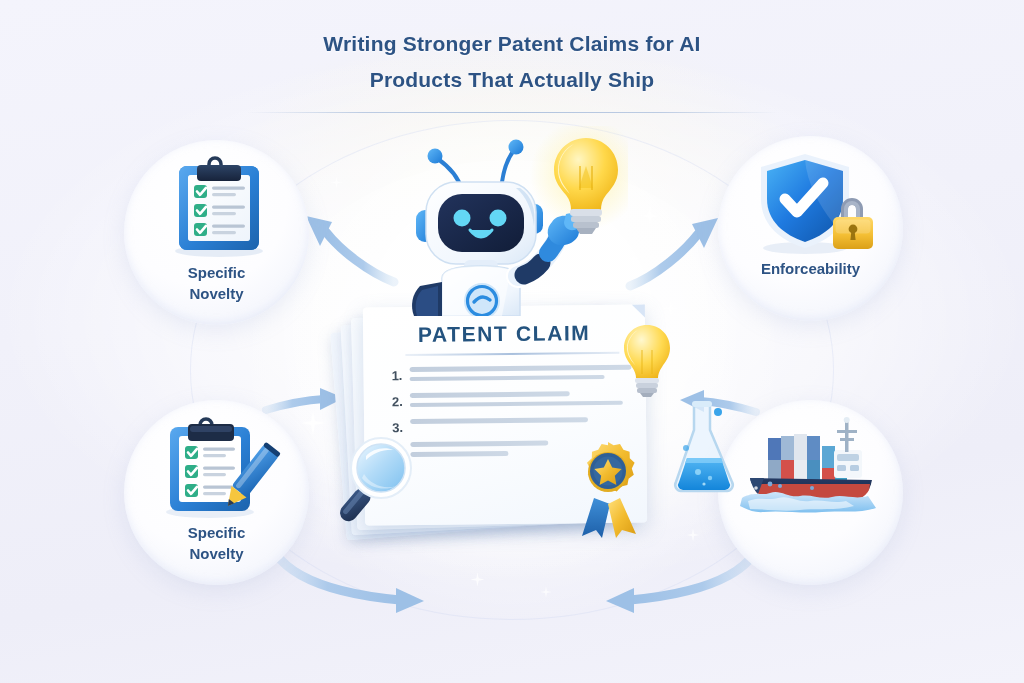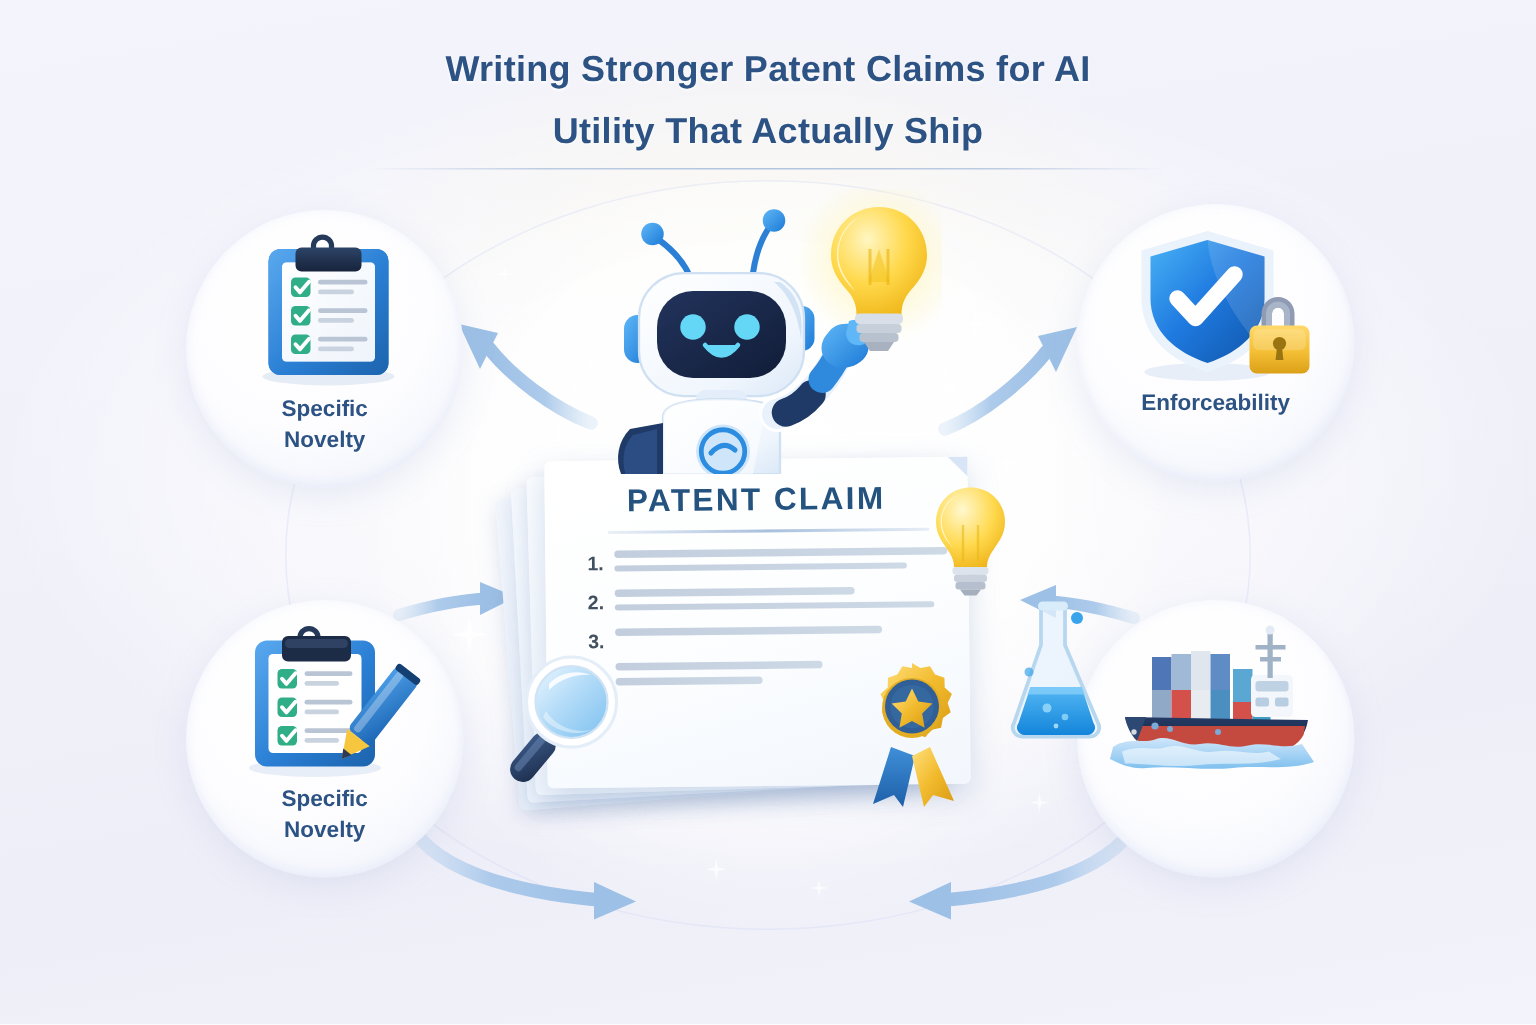--- a/index.html
+++ b/index.html
@@ -48,21 +48,21 @@
 
   
   .title-block {
     position: absolute;
     left: 0; right: 0;
     top: 26px;
     text-align: center;
   }
   .title-line {
     color: #2d5384;
-    font-size: 24px;
+    font-size: 21px;
     font-weight: bold;
     letter-spacing: 0.2px;
     line-height: 1.72;
     text-shadow: 0 1px 2px rgba(255,255,255,0.85);
   }
   .title-rule {
     position: absolute;
     left: 246px;
     top: 112px;
     width: 532px;
@@ -227,21 +227,21 @@
   </svg>
   <svg class="sparkle" style="left:686px;top:528px;" width="14" height="14" viewBox="0 0 26 26">
     <path d="M13 1 L15 11 L25 13 L15 15 L13 25 L11 15 L1 13 L11 11 Z" fill="#ffffff" opacity="0.85"></path>
   </svg>
   <svg class="sparkle" style="left:330px;top:176px;" width="13" height="13" viewBox="0 0 26 26">
     <path d="M13 1 L15 11 L25 13 L15 15 L13 25 L11 15 L1 13 L11 11 Z" fill="#ffffff" opacity="0.8"></path>
   </svg>
 
   <div class="title-block">
     <div class="title-line">Writing Stronger Patent Claims for AI</div>
-    <div class="title-line">Utility That Actually Ship</div>
+    <div class="title-line">Products That Actually Ship</div>
   </div>
   <div class="title-rule"></div>
 
   <svg class="arrows" viewBox="0 0 1024 683">
     <defs>
       <linearGradient id="agrad" x1="0" y1="0" x2="1" y2="0">
         <stop offset="0%" stop-color="#c8ddf2" stop-opacity="0.35"></stop>
         <stop offset="45%" stop-color="#a9c8ea" stop-opacity="0.95"></stop>
         <stop offset="100%" stop-color="#9dc0e6" stop-opacity="1"></stop>
       </linearGradient>

